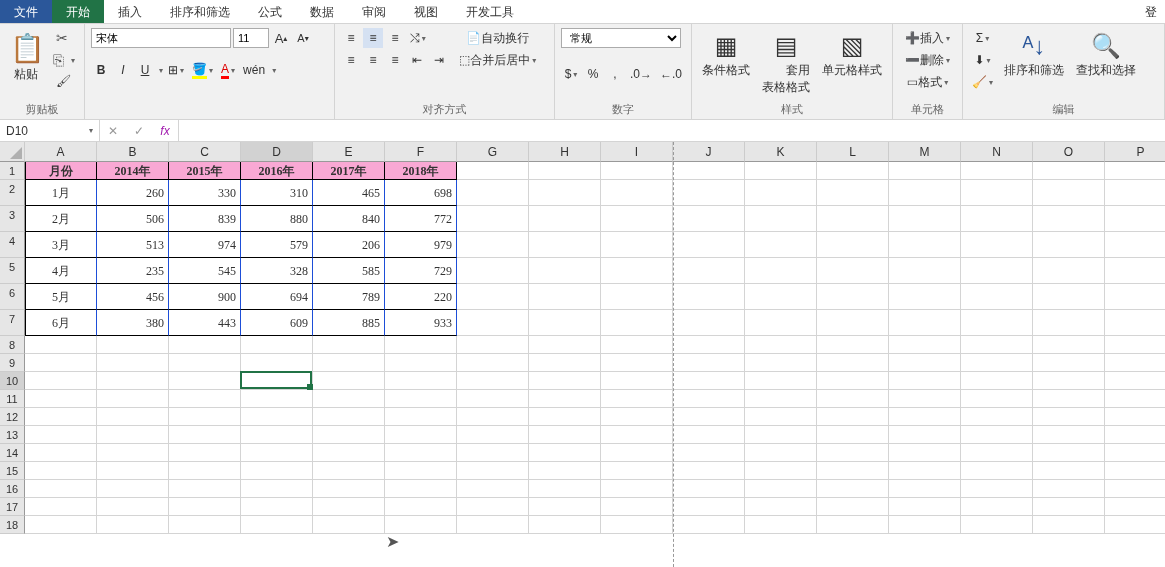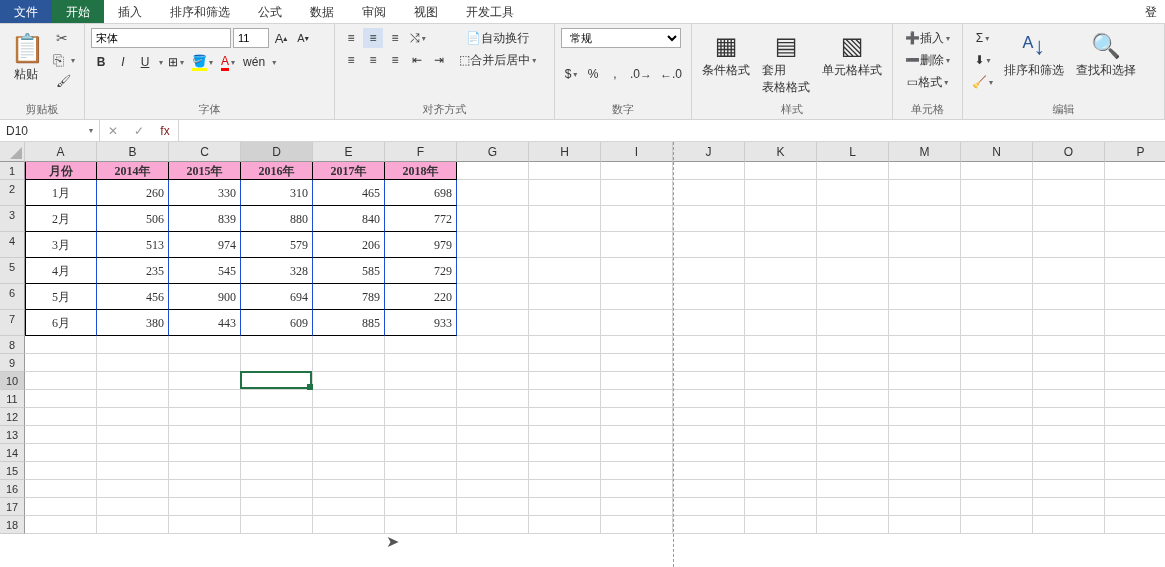--- a/index.html
+++ b/index.html
@@ -101,21 +101,21 @@
           </div>
         <div class="btn">
             <span class="ico ico-brush"></span>
           </div>
       </div>
     </div>
     <div class="group-label">剪贴板</div>
   </div>
 
   <div class="group" style="min-width:250px">
-    <div class="col" style="gap:4px">
+    <div class="col" style="gap:12px">
       <div class="row">
         <input class="input-box" style="width: 140px;" value="宋体">
         <input class="input-box" style="width: 36px;" value="11">
         <div class="btn" style="font-size:13px">A<sup style="font-size:8px">▴</sup></div>
         <div class="btn" style="font-size:11px">A<sup style="font-size:8px">▾</sup></div>
       </div>
       <div class="row">
         <div class="btn" style="font-weight:bold">B</div>
         <div class="btn" style="font-style:italic">I</div>
         <div class="btn" style="text-decoration:underline">U</div>
@@ -126,21 +126,20 @@
             <span class="dd">▾</span>
           </div>
         <div class="btn">
             <span style="border-bottom:3px solid #ff0000;color:#d00">A</span>
             <span class="dd">▾</span>
           </div>
         <div class="btn">wén</div>
         <span class="dd">▾</span>
       </div>
     </div>
-    <div class="group-label">字体</div>
   </div>
 
   <div class="group" style="min-width:220px">
     <div class="group-content">
       <div class="col">
         <div class="row">
           <div class="btn">≡</div>
           <div class="btn" style="background:#d5e1f2">≡</div>
           <div class="btn">≡</div>
           <div class="btn">⤭<span class="dd">▾</span></div>
@@ -178,21 +177,21 @@
   </div>
 
   <div class="group">
     <div class="group-content">
       <div class="bigbtn">
         <span class="ico-big">▦</span>
         <span>条件格式</span>
       </div>
       <div class="bigbtn">
         <span class="ico-big">▤</span>
-        <span style="white-space:pre;text-align:left">套用
+        <span style="white-space:pre;text-align:right">套用
 表格格式</span>
       </div>
       <div class="bigbtn">
         <span class="ico-big">▧</span>
         <span>单元格样式</span>
       </div>
     </div>
     <div class="group-label">样式</div>
   </div>
 
@@ -226,21 +225,21 @@
 </div>
 
 <div class="formula-bar">
   <div class="name-box">
     <span>D10</span>
     <span class="dd" style="margin-left:auto">▾</span>
   </div>
   <div class="fb-btns">
     <div class="fb-btn">✕</div>
     <div class="fb-btn">✓</div>
-    <div class="fb-btn" style="color:#7f1d1d">fx</div>
+    <div class="fb-btn" style="font-style:italic;color:#a21caf">fx</div>
   </div>
   <div class="fb-input"></div>
 </div>
 
 <div class="grid-wrap">
   <div class="select-all"></div>
   <div class="col-headers" id="col-headers">
       <div class="ch">A</div>
       <div class="ch">B</div>
       <div class="ch">C</div>

